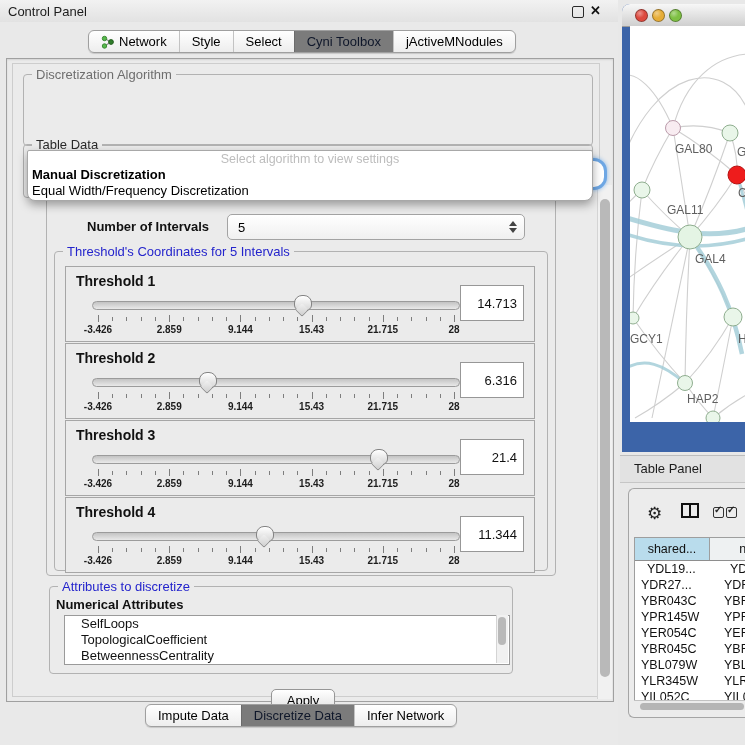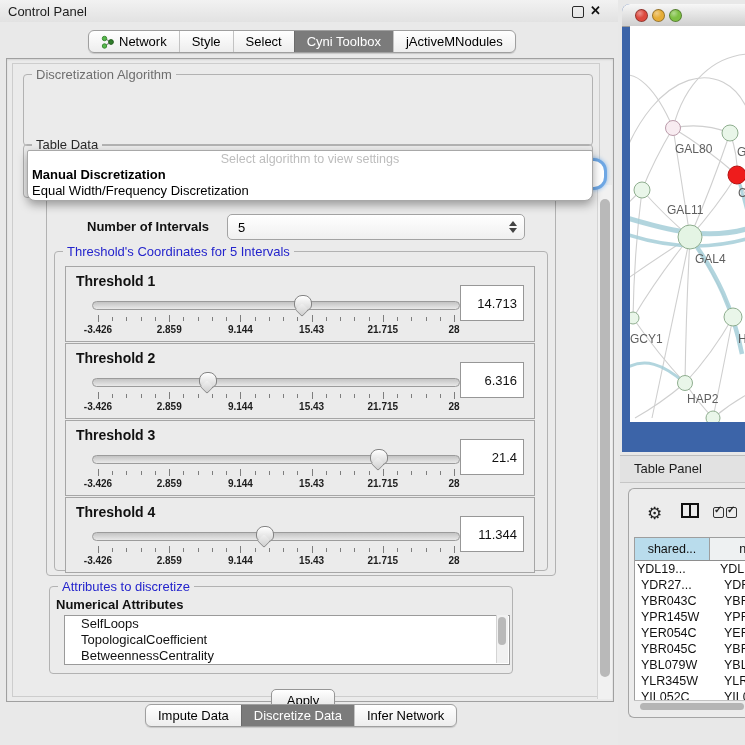--- a/index.html
+++ b/index.html
@@ -12,21 +12,21 @@
   #titlebar{left:0;top:0;width:618px;height:22px;background:linear-gradient(#f2f2f2,#e2e2e2);}
   #titlebar .t{position:absolute;left:8px;top:4px;font-size:13px;color:#1c1c1c;}
   #float-icon{position:absolute;left:572px;top:6px;width:10px;height:10px;border:1.5px solid #2a2a2a;border-radius:2px;cursor:pointer;}
   #close-icon{position:absolute;left:590px;top:3px;font-weight:900;font-size:13px;color:#111;cursor:pointer;}
 
   
   .tabbar{position:absolute;display:inline-flex;border:1px solid #9f9f9f;border-radius:6px;overflow:hidden;
           background:linear-gradient(#ffffff,#ededed);box-shadow:0 1px 1px rgba(0,0,0,.15);}
   .tab{padding:3px 12px;font-size:13px;color:#000;border-left:1px solid #c3c3c3;white-space:nowrap;cursor:pointer;display:flex;align-items:center;gap:5px;}
   .tab:first-child{border-left:none;}
-  .tab.sel{background:#7b7b7b;color:#ffffff;border-left-color:#6c6c6c;text-align:right;}
+  .tab.sel{background:#7b7b7b;color:#0f172a;border-left-color:#6c6c6c;text-align:right;}
 
   
   #content{left:6px;top:58px;width:606px;height:642px;background:#ebebeb;border:1px solid #a0a0a0;
            box-shadow:inset 0 1px 2px rgba(0,0,0,.10);}
   #inner{left:5px;top:4px;width:586px;height:632px;border:1px solid #cdcdcd;background:#ebebeb;}
 
   .group{position:absolute;border:1px solid #b2b2b2;border-radius:4px;}
   .group>.gtitle{position:absolute;top:-8px;left:8px;background:#ebebeb;padding:0 4px;font-size:13px;}
   .gtitle.green{color:#2fc12f;} .gtitle.blue{color:#2424cc;} .gtitle.plain{color:#6e6e6e;}
 
@@ -456,21 +456,21 @@
       </span>
       <span class="ticon" style="left:84px;top:17px;"><span class="cbx"></span><span class="cbx"></span></span>
     </div>
     <div id="tbl">
       <div id="tbl-head">
           <div class="hcell sel" style="width: 74px; flex: 0 0 74px;">shared...</div>
           <div class="hcell" style="width: 90px; flex: 0 0 90px;">name</div>
         </div>
       <div id="tp-rows">
           <div class="trow">
-            <div class="tcell" style="flex: 0 0 75px; padding-left: 2px;">YDL19...</div>
+            <div class="tcell" style="flex: 0 0 75px; padding-left: 12px;">YDL19...</div>
             <div class="tcell" style="flex: 0 0 91px; padding-left: 8px;">YDL1</div>
           </div>
           <div class="trow">
             <div class="tcell" style="flex: 0 0 75px; padding-left: 6px;">YDR27...</div>
             <div class="tcell" style="flex: 0 0 91px; padding-left: 8px;">YDR2</div>
           </div>
           <div class="trow">
             <div class="tcell" style="flex: 0 0 75px; padding-left: 6px;">YBR043C</div>
             <div class="tcell" style="flex: 0 0 91px; padding-left: 8px;">YBR0</div>
           </div>

